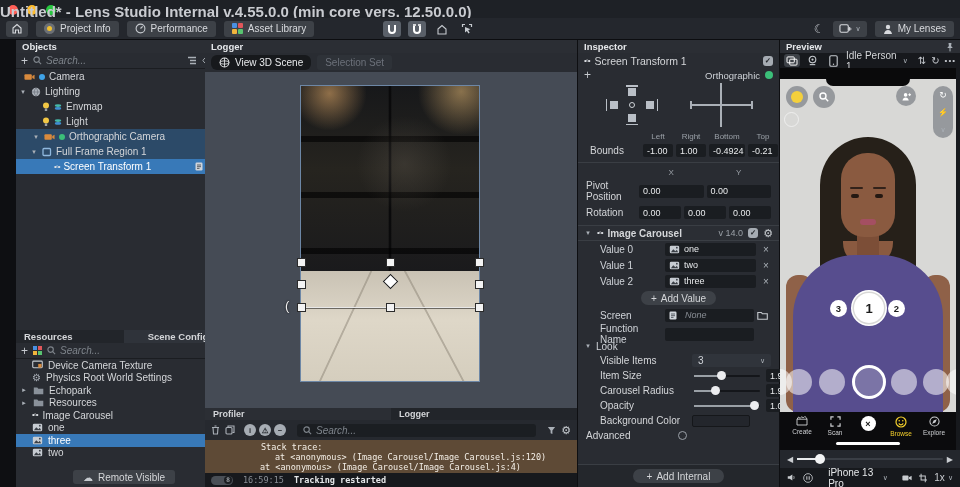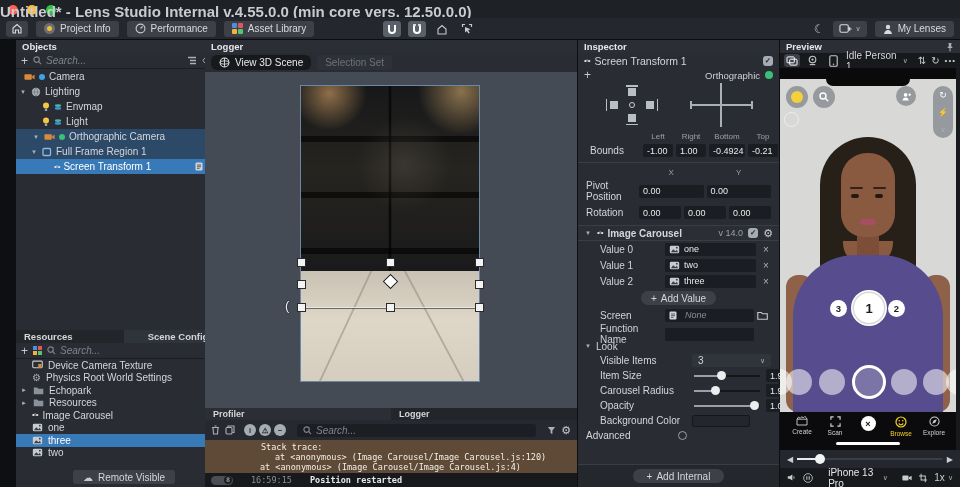--- a/index.html
+++ b/index.html
@@ -80,21 +80,21 @@
 
 .logpanel{position:absolute;left:0;right:0;bottom:0;height:79px;background:#26292f}
 .ltabs{height:12px;display:flex;font-size:9px;font-weight:bold}
 .ltab{flex:1;display:flex;align-items:center;padding:0 8px}
 .ltab.on{background:#22252a}
 .ltab.off{background:#2b2e34}
 .ltools{height:20px;display:flex;align-items:center;gap:5px;padding:0 6px}
 .pillbtn{width:12px;height:12px;border-radius:50%;background:#a6acb3;color:#24272c;font-size:7.5px;font-weight:bold;display:flex;align-items:center;justify-content:center}
 .lsearch{flex:1;height:13px;background:#1b1e22;border-radius:3px;display:flex;align-items:center;gap:4px;padding:0 6px;color:#7e848b;font-style:italic;margin:0 6px}
 .lbody{position:absolute;left:0;right:0;top:32px;bottom:14px;background:#5e4a36;font-family:"DejaVu Sans Mono",monospace;font-size:8.5px;line-height:10px;color:#f4efe7;padding-top:2px;overflow:hidden}
-.lstatus{position:absolute;left:0;right:0;bottom:0;height:14px;background:#17191d;display:flex;align-items:center;gap:18px;padding:0 6px;font-family:"DejaVu Sans Mono",monospace;font-size:8.5px}
+.lstatus{position:absolute;left:0;right:0;bottom:0;height:14px;background:#17191d;display:flex;align-items:center;gap:10px;padding:0 6px;font-family:"DejaVu Sans Mono",monospace;font-size:8.5px}
 .badge{width:22px;height:9px;border-radius:5px;background:#4a4f56;display:flex;align-items:center;justify-content:flex-end;padding-right:1px}
 .badge i{width:8px;height:8px;border-radius:50%;background:#1b1e22;color:#c6cacf;font-style:normal;font-size:6px;line-height:8px;text-align:center}
 
 .irow{display:flex;align-items:center;gap:5px;padding:0 6px}
 .divid{height:1px;background:#3a3e44;margin:3px 0}
 .fld{height:13px;background:#1a1d21;border-radius:2px;display:flex;align-items:center;padding:0 4px;font-size:9px;color:#e8eaec;overflow:hidden;white-space:nowrap}
 .collbl{font-size:8px;color:#9aa0a7;text-align:center}
 .bgrid{display:grid;grid-template-columns:50px 30px 30px 36px 30px;gap:3px;align-items:center;padding:4px 8px 2px 12px}
 .pgrid{display:grid;grid-template-columns:50px 1fr 1fr;gap:3px;align-items:center;padding:2px 8px}
 .rgrid{display:grid;grid-template-columns:50px 1fr 1fr 1fr;gap:3px;align-items:center;padding:2px 8px}
@@ -519,21 +519,21 @@
     <div class="lbody">
       <div style="padding-left:56px">Stack trace:</div>
       <div style="padding-left:70px">at &lt;anonymous&gt; (Image Carousel/Image Carousel.js:120)</div>
       <div style="padding-left:55px">at &lt;anonymous&gt; (Image Carousel/Image Carousel.js:4)</div>
     </div>
     <div class="lstatus">
       <span class="badge">
           <i>8</i>
         </span>
       <span style="color:#8a8f96">16:59:15</span>
-      <span style="color:#e6e8ea;font-weight:bold">Position restarted</span>
+      <span style="color:#e6e8ea;font-weight:bold">Tracking restarted</span>
     </div>
   </div>
 </div>
 
 <div class="col col-insp">
   <div class="phead">
       <span>Inspector</span>
     </div>
   <div class="irow" style="height:15px">
     <span class="dots-ico">•◦•</span>

